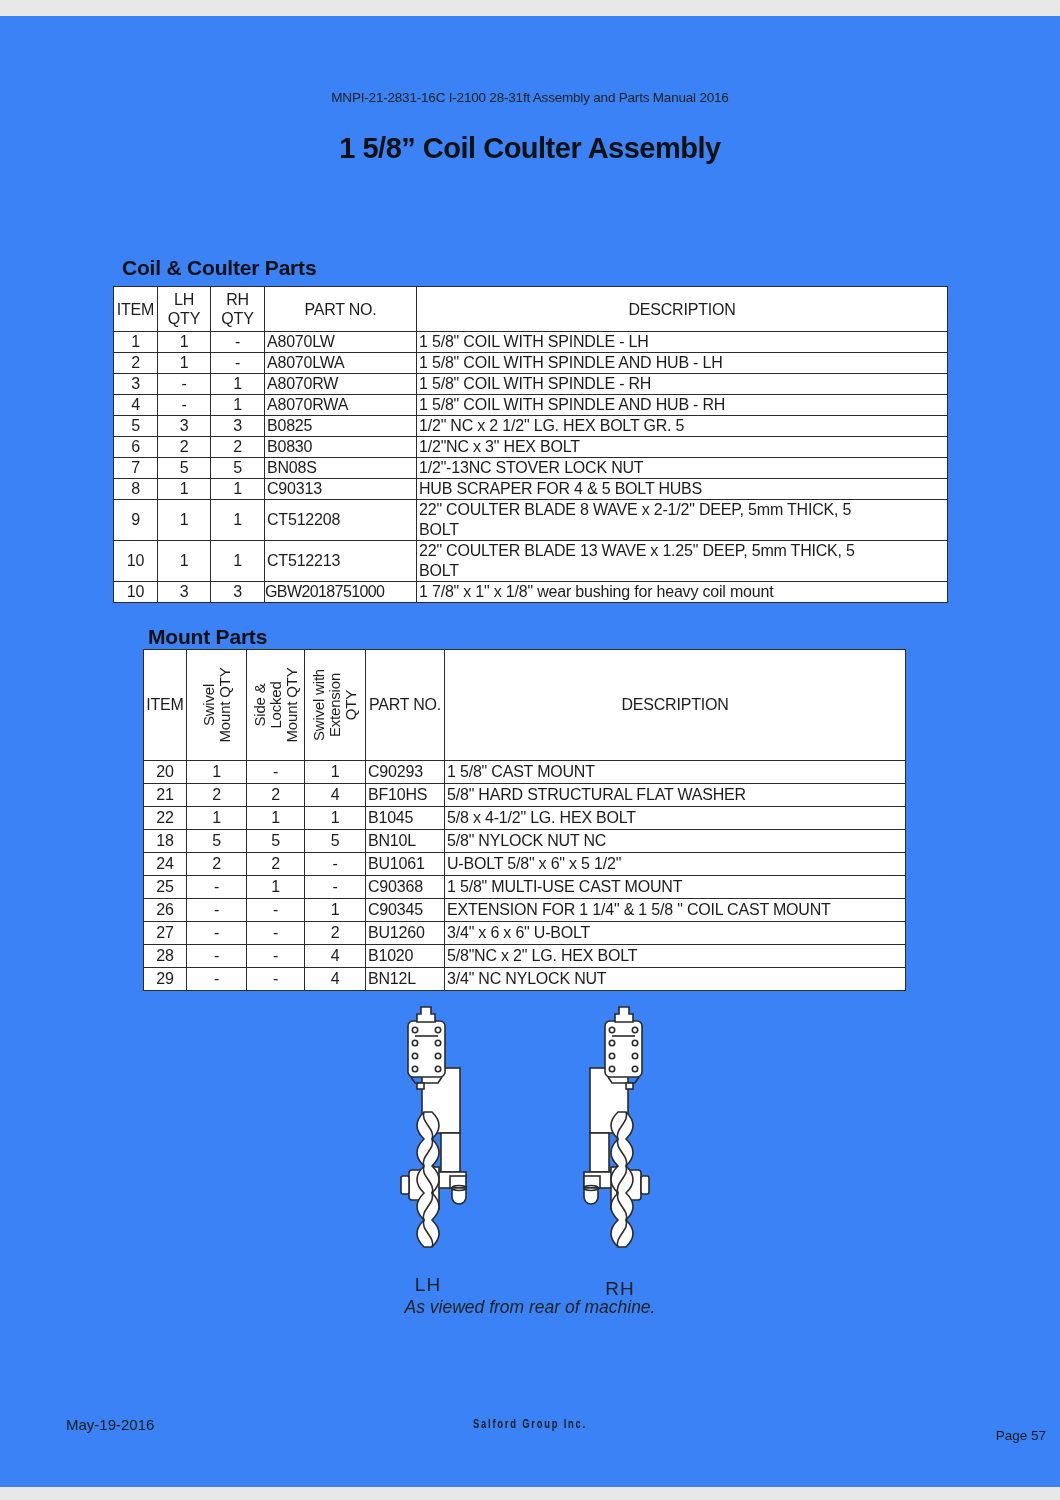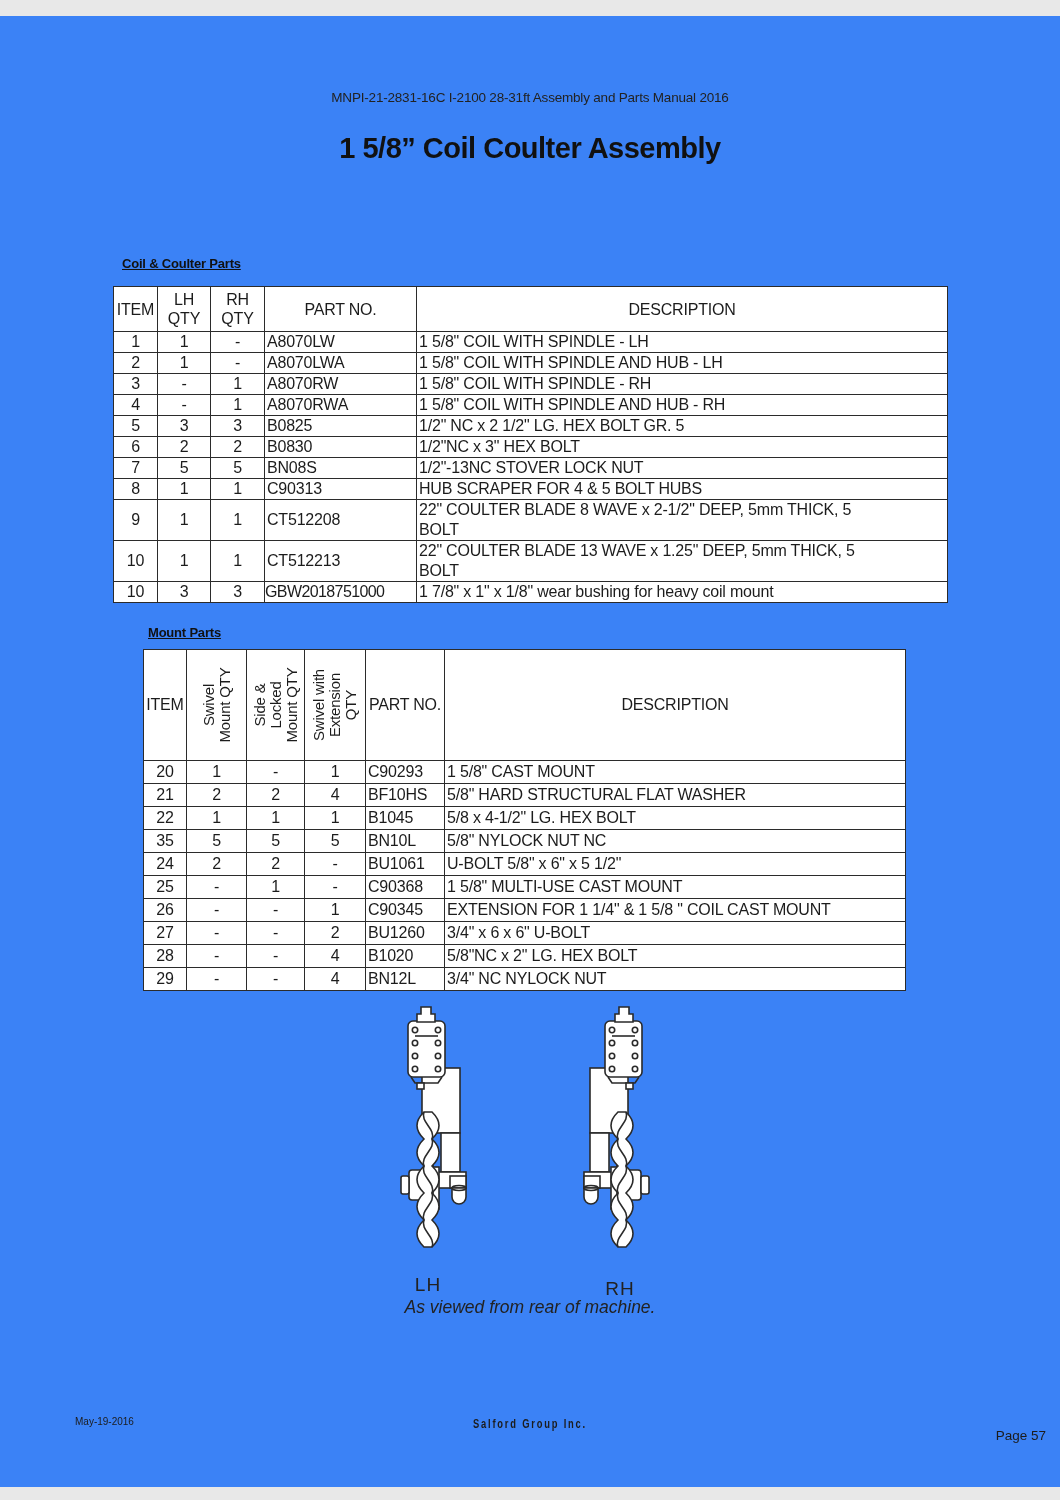--- a/index.html
+++ b/index.html
@@ -3,42 +3,42 @@
 <meta charset="utf-8">
 <style>
   html,body{margin:0;padding:0;background:#e8e8e8;}
   .page{position:relative;width:1060px;height:1471px;background:#3b82f6;margin:16px auto;
         font-family:"Liberation Sans", sans-serif;color:#1c1c1c;overflow:hidden;}
   .abs{position:absolute;}
   .center{text-align:center;}
 
   .doc-header{left:0;top:74px;width:1060px;font-size:13.5px;letter-spacing:-0.2px;color:#222;}
   .doc-title{left:0;top:116px;width:1060px;font-size:29px;font-weight:bold;letter-spacing:-0.5px;color:#111;}
-  .section-heading{font-size:13px;font-weight:bold;color:#111;letter-spacing:-0.2px;text-decoration:underline;}
+  .section-heading{font-size:21px;font-weight:bold;color:#111;letter-spacing:-0.2px;}
 
   table{border-collapse:collapse;table-layout:fixed;background:#fff;}
   td,th{border:1.6px solid #2b2b2b;font-weight:normal;color:#1c1c1c;
         font-size:16px;letter-spacing:-0.2px;overflow:hidden;}
   td{white-space:pre-line;}
   .num{text-align:center;}
   .part{text-align:left;}
   .desc{text-align:left;padding:0 4px;}
   .t1 td{height:20px;line-height:20px;padding:0 2px;}
   .t1 th{height:42px;line-height:19px;white-space:pre-line;text-align:center;}
   .t2 td{height:22px;line-height:22px;padding:0 2px;}
   .t2 th.hth{text-align:center;}
   .t2 th{height:108px;}
   th.vth{position:relative;}
   .vtxt{position:absolute;left:50%;top:50%;transform:translate(-50%,-50%) rotate(-90deg);
         white-space:pre-line;text-align:center;line-height:16px;font-size:15px;width:max-content;}
 
   .diagram-label{font-size:19px;letter-spacing:1px;color:#222;}
   .diagram-caption{font-size:17.5px;color:#222;}
 
-  .footer-left{left:75px;top:1400px;font-size:10px;}
+  .footer-left{left:66px;top:1400px;font-size:15px;}
   .footer-center{left:50%;top:1400px;font-size:13px;font-weight:bold;letter-spacing:2.5px;
                  transform:translateX(-50%) scaleX(0.72);white-space:nowrap;}
   .footer-right{top:1412px;right:14px;font-size:13.5px;}
 
   svg .ln{fill:none;stroke:#2a2a2a;stroke-width:1.6;}
   svg .sh{fill:#ffffff;stroke:#2a2a2a;stroke-width:1.6;}
 </style>
 </head>
 <body>
 
@@ -198,21 +198,21 @@
         </tr>
     <tr>
           <td class="num">22</td>
           <td class="num">1</td>
           <td class="num">1</td>
           <td class="num">1</td>
           <td class="part">B1045</td>
           <td class="desc">5/8 x 4-1/2" LG. HEX BOLT</td>
         </tr>
     <tr>
-          <td class="num">35</td>
+          <td class="num">18</td>
           <td class="num">5</td>
           <td class="num">5</td>
           <td class="num">5</td>
           <td class="part">BN10L</td>
           <td class="desc">5/8" NYLOCK NUT NC</td>
         </tr>
     <tr>
           <td class="num">24</td>
           <td class="num">2</td>
           <td class="num">2</td>

